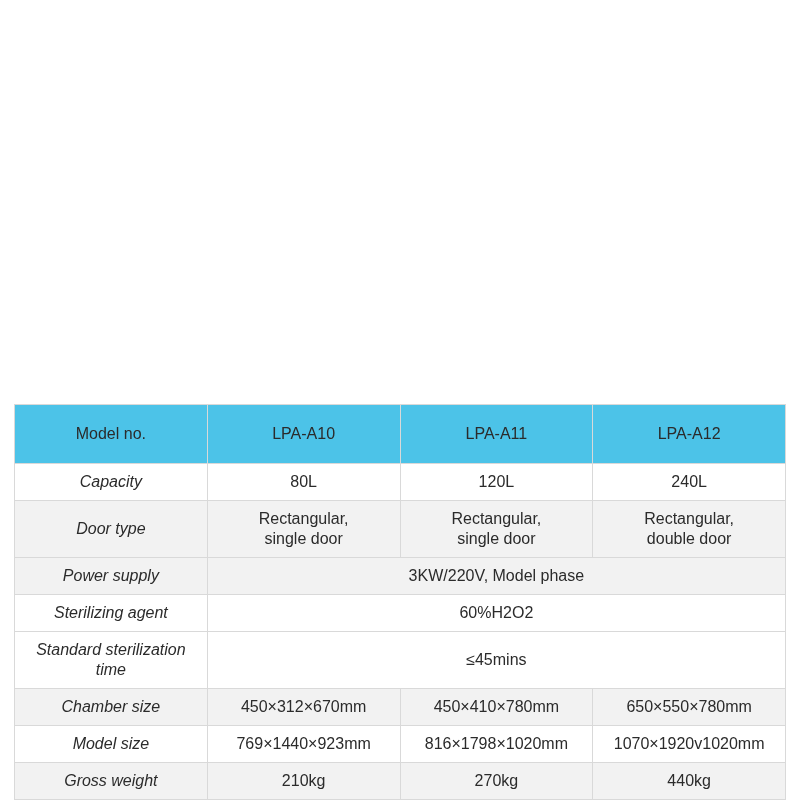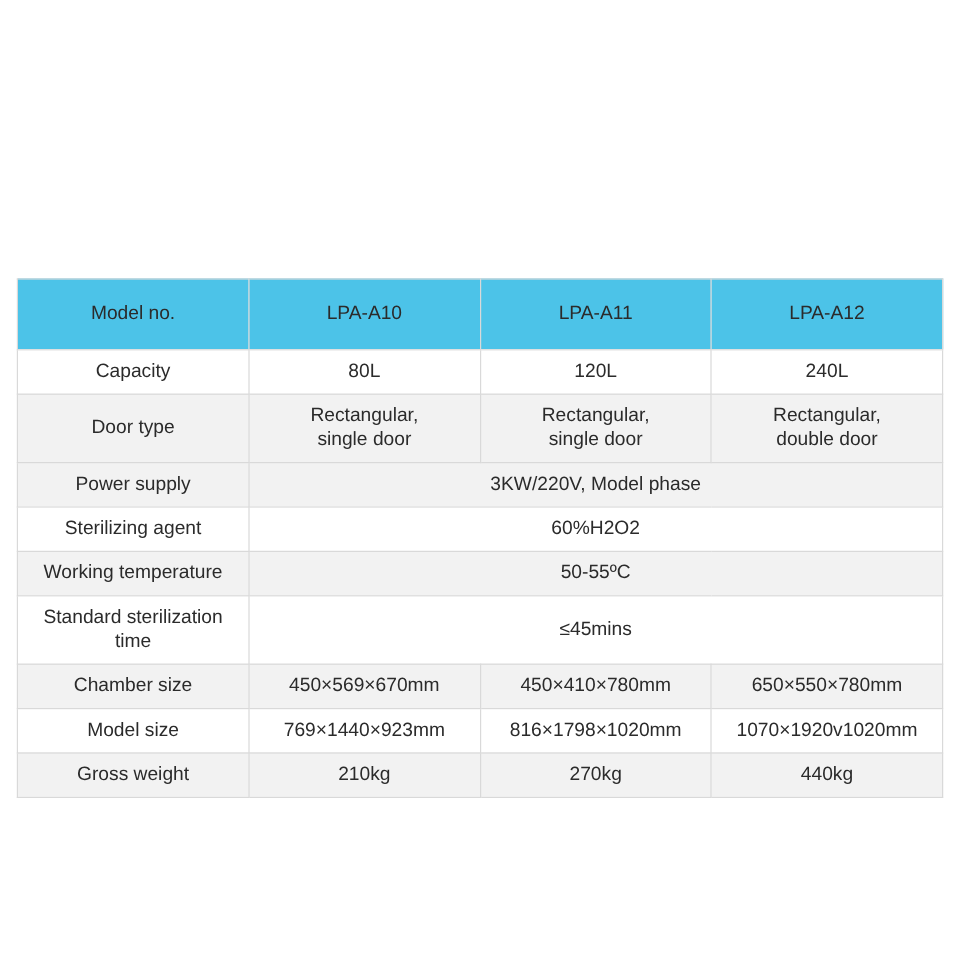--- a/index.html
+++ b/index.html
@@ -8,21 +8,21 @@
     width: 800px;
     height: 800px;
     background: #ffffff;
     font-family: "Liberation Sans", sans-serif;
   }
 
   .page {
     width: 800px;
     height: 800px;
     display: flex;
-    align-items: center;
+    align-items: flex-end;
     justify-content: center;
     background: #ffffff;
     box-sizing: border-box;
     padding-top: 96px;
   }
 
   table.spec-table {
     border-collapse: collapse;
     width: 772px;
     table-layout: fixed;
@@ -52,20 +52,21 @@
   tbody tr.even td {
     background: #ffffff;
   }
 
   tbody tr.odd td {
     background: #f2f2f2;
   }
 
   td.label-cell {
     width: 195px;
+    font-style: italic;
   }
 
   td.val {
     width: 192px;
   }
 </style>
 </head>
 <body>
 
 <div class="page">
@@ -92,31 +93,27 @@
           <td class="val">Rectangular,<br>double door</td>
         </tr>
         <tr class="odd">
           <td class="label-cell">Power supply</td>
           <td colspan="3" class="val">3KW/220V, Model phase</td>
         </tr>
         <tr class="even">
           <td class="label-cell">Sterilizing agent</td>
           <td colspan="3" class="val">60%H2O2</td>
         </tr>
-        <tr class="odd">
-          <td class="label-cell">Working temperature</td>
-          <td colspan="3" class="val">50-55ºC</td>
-        </tr>
         <tr class="even">
           <td class="label-cell">Standard sterilization time</td>
           <td colspan="3" class="val">≤45mins</td>
         </tr>
         <tr class="odd">
           <td class="label-cell">Chamber size</td>
-          <td class="val">450×569×670mm</td>
+          <td class="val">450×312×670mm</td>
           <td class="val">450×410×780mm</td>
           <td class="val">650×550×780mm</td>
         </tr>
         <tr class="even">
           <td class="label-cell">Model size</td>
           <td class="val">769×1440×923mm</td>
           <td class="val">816×1798×1020mm</td>
           <td class="val">1070×1920v1020mm</td>
         </tr>
         <tr class="odd">

